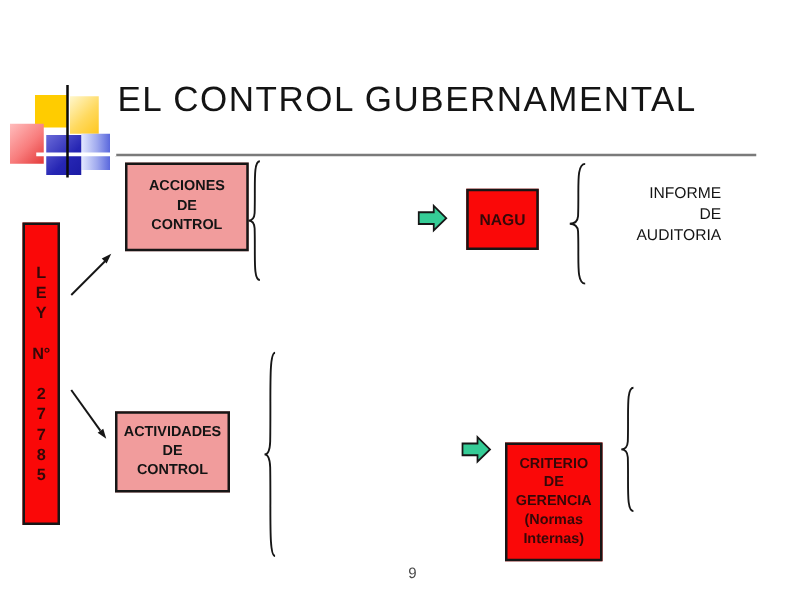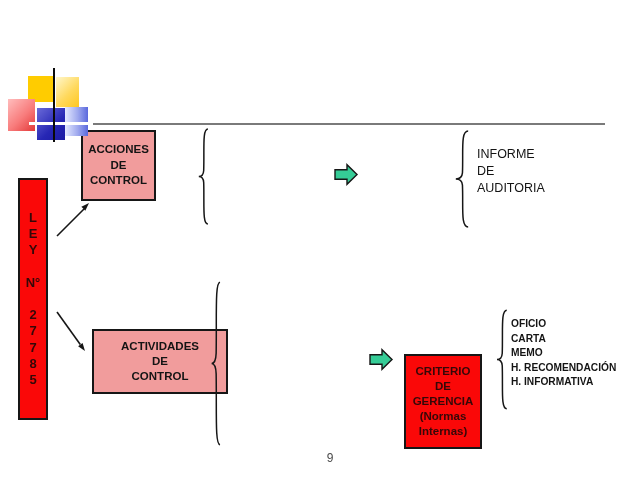--- a/index.html
+++ b/index.html
@@ -25,28 +25,28 @@
   .slide-title{left:94px;top:64px;font-size:28px;letter-spacing:1.2px;
      color:var(--text-black);white-space:nowrap;z-index:5;}
 
   .box{box-sizing:border-box;border:2px solid var(--box-border);
        display:flex;align-items:center;justify-content:center;
        text-align:center;font-weight:bold;white-space:pre;}
   .pink{background:var(--box-pink);color:var(--text-black);}
   .red{background:var(--box-red);color:var(--red-box-text);}
 
   .ley-box{left:18px;top:178px;width:30px;height:242px;font-size:13px;line-height:16.2px;}
-  .acciones-box{left:81px;top:130px;width:75px;height:71px;font-size:11.5px;line-height:15.5px;}
-  .actividades-box{left:92px;top:329px;width:136px;height:65px;font-size:11.5px;line-height:15px;}
+  .acciones-box{left:100px;top:130px;width:99px;height:71px;font-size:11.5px;line-height:15.5px;}
+  .actividades-box{left:92px;top:329px;width:92px;height:65px;font-size:11.5px;line-height:15px;}
   .nagu-box{left:373px;top:151px;width:58px;height:49px;font-size:12.5px;}
   .criterio-box{left:404px;top:314px;width:78px;height:95px;font-size:11.5px;line-height:15px;margin-top:40px;}
 
   .txt{white-space:pre;color:var(--text-black);}
   .auditorias-txt{left:229px;top:139px;font-size:11.2px;line-height:15.6px;font-weight:bold;}
-  .informe-txt{left:477px;top:146px;width:100px;text-align:left;
+  .informe-txt{left:477px;top:146px;width:100px;text-align:right;
                font-size:12.5px;line-height:17px;font-weight:normal;}
   .operaciones-txt{left:225px;top:283px;font-size:10.8px;line-height:15px;font-weight:bold;}
   .oficio-txt{left:511px;top:317px;font-size:10.2px;line-height:14.6px;font-weight:bold;}
   .page-num{left:300px;top:451px;width:60px;text-align:center;
             font-size:12px;color:var(--page-number-gray);}
 
   svg{position:absolute;overflow:visible;}
   .brace path{stroke:var(--box-border);stroke-width:1.5;fill:none;vector-effect:non-scaling-stroke;}
   .flow-arrow polygon{fill:var(--arrow-green);stroke:var(--box-border);stroke-width:1.4;}
   .conn line{stroke:var(--box-border);stroke-width:1.6;}
@@ -60,20 +60,21 @@
   <div>
     <div class="sq sq-yellow"></div>
     <div class="sq sq-pink-grad"></div>
     <div class="sq sq-yellow-grad"></div>
     <div class="sq sq-blue-grad"></div>
     <div class="sq sq-blue-dark"></div>
     <div class="sq logo-white-line"></div>
     <div class="sq logo-vline"></div>
   </div>
 
+  <div class="abs slide-title">EL CONTROL GUBERNAMENTAL</div>
   <div class="abs title-rule"></div>
 
   <div class="abs box red ley-box">
     <span>L
 E
 Y
 
 N°
 
 2
@@ -100,20 +101,23 @@
 
   <svg class="brace" style="left:196px;top:126px;" width="14" height="101" viewBox="0 0 20 100" preserveAspectRatio="none">
     <path d="M17,3 C9,3 12,22 11,44 C10.6,48.5 7.5,50 4,50 C7.5,50 10.6,51.5 11,56 C12,78 9,97 17,97"></path>
   </svg>
 
 
   <svg class="flow-arrow" style="left:333px;top:162px;" width="26" height="25" viewBox="0 0 26 24" preserveAspectRatio="none">
     <polygon points="2,7.5 14,7.5 14,2.5 24,12 14,21.5 14,16.5 2,16.5"></polygon>
   </svg>
 
+  <div class="abs box red nagu-box">
+    <span>NAGU</span>
+  </div>
 
   <svg class="brace" style="left:452px;top:128px;" width="19" height="102" viewBox="0 0 20 100" preserveAspectRatio="none">
     <path d="M17,3 C9,3 12,22 11,44 C10.6,48.5 7.5,50 4,50 C7.5,50 10.6,51.5 11,56 C12,78 9,97 17,97"></path>
   </svg>
 
   <div class="abs txt informe-txt">INFORME
 DE
 AUDITORIA</div>
 
   <div class="abs box pink actividades-box">
@@ -136,21 +140,16 @@
 DE
 GERENCIA
 (Normas
 Internas)</span>
   </div>
 
   <svg class="brace" style="left:494px;top:307px;" width="15" height="105" viewBox="0 0 20 100" preserveAspectRatio="none">
     <path d="M17,3 C9,3 12,22 11,44 C10.6,48.5 7.5,50 4,50 C7.5,50 10.6,51.5 11,56 C12,78 9,97 17,97"></path>
   </svg>
 
-  <div class="abs txt oficio-txt">OFICIO
-CARTA
-MEMO
-H. RECOMENDACIÓN
-H. INFORMATIVA</div>
 
   <div class="abs page-num">9</div>
 
 </div>
 
 </body></html>

